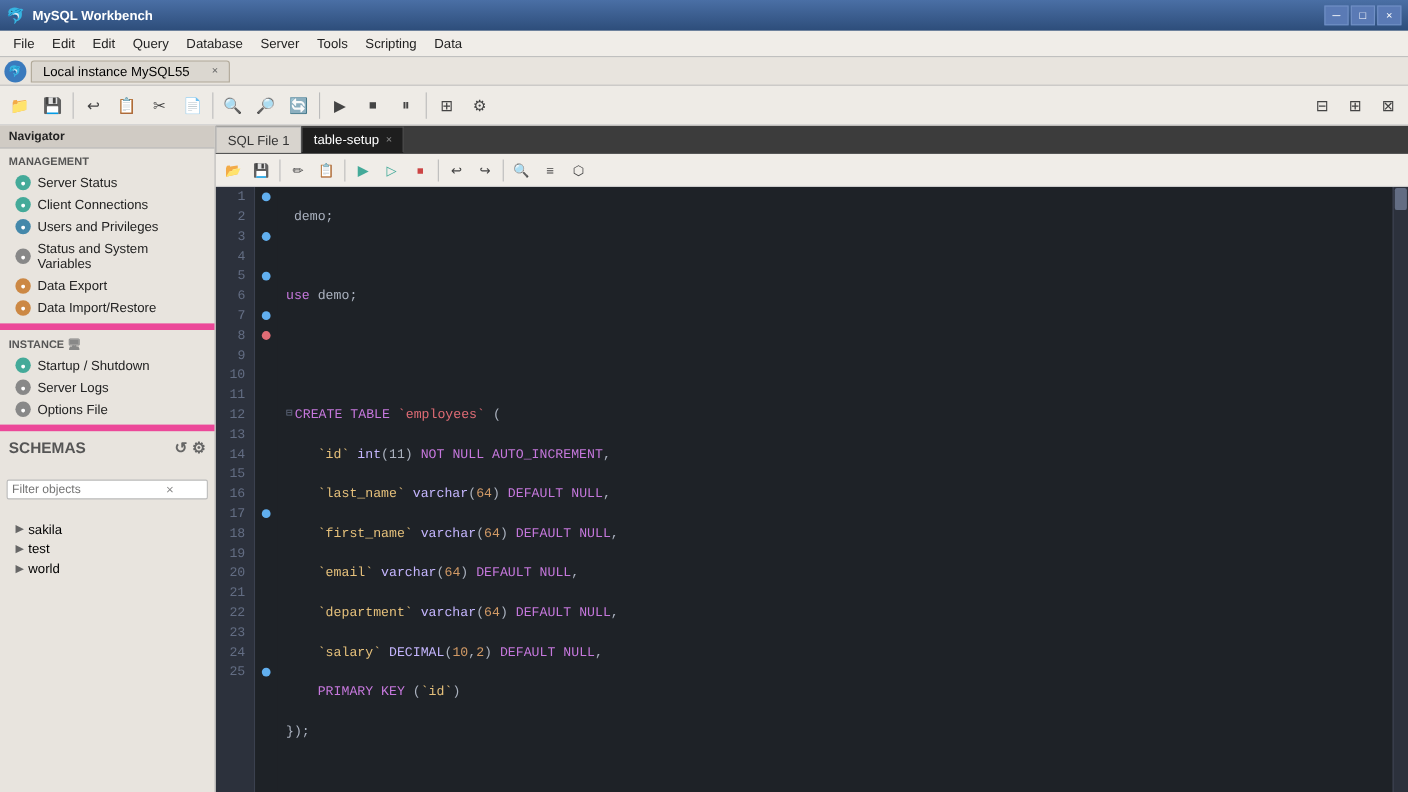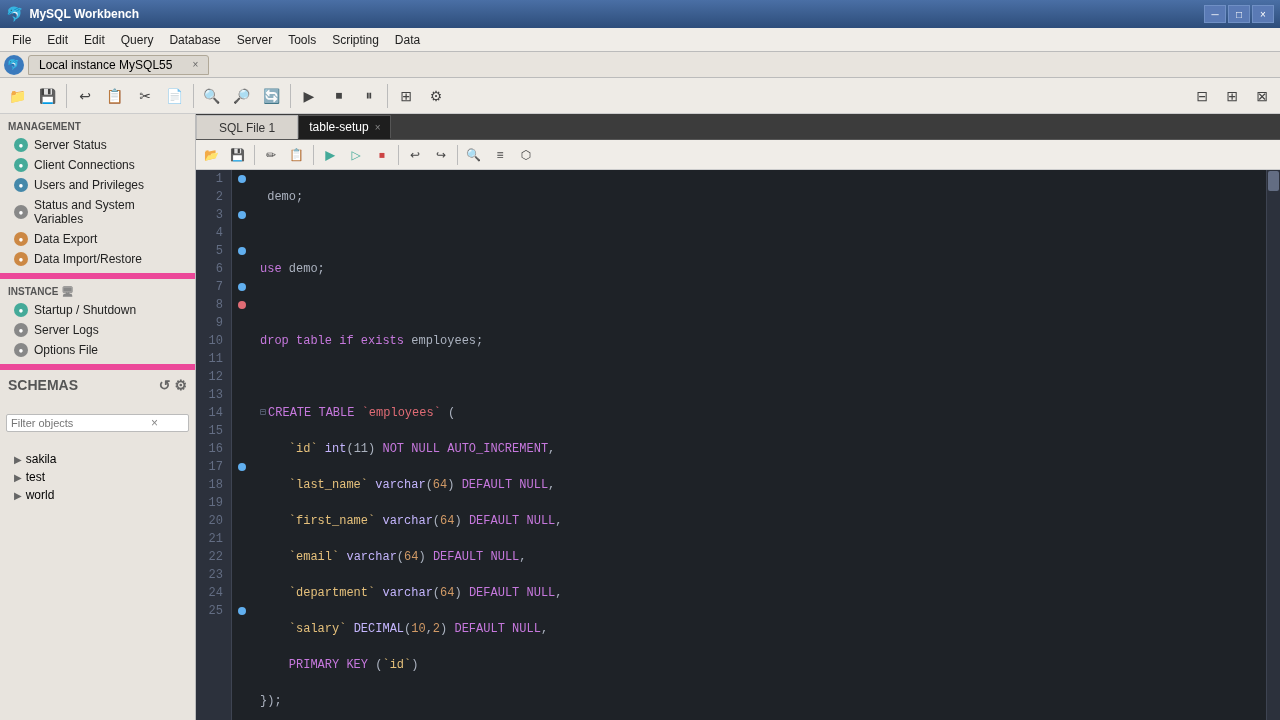--- a/index.html
+++ b/index.html
@@ -190,21 +190,21 @@
       cursor: pointer;
       display: flex; align-items: center; gap: 6px;
       height: 24px;
     }
     .editor-tab.active { background: #1e1e1e; color: #fff; border-bottom: 1px solid #1e1e1e; }
     .editor-tab .tab-close { font-size: 10px; color: #888; }
     .sql-file-tab {
       background: #d8d4ce;
       border: 1px solid #bbb;
       border-bottom: none;
-      padding: 3px 22px;
+      padding: 3px 10px;
       font-size: 12px;
       color: #333;
       cursor: pointer;
       display: flex; align-items: center; gap: 6px;
       height: 24px;
     }
 
     
     .editor-toolbar {
       background: #f0ede8;
@@ -345,20 +345,23 @@
   <div style="margin-left: auto; display: flex; gap: 2px;">
     <button class="tb-btn">⊟</button>
     <button class="tb-btn">⊞</button>
     <button class="tb-btn">⊠</button>
   </div>
 </div>
 
 <div class="main-content">
 
   <div class="sidebar">
+    <div class="sidebar-header">
+      <span>Navigator</span>
+    </div>
 
     <div class="sidebar-section">
       <div class="sidebar-section-title">MANAGEMENT</div>
       <div class="sidebar-item">
         <div class="si-icon green">●</div>
         <span>Server Status</span>
       </div>
       <div class="sidebar-item">
         <div class="si-icon green">●</div>
         <span>Client Connections</span>
@@ -526,21 +529,20 @@
             <div style="height:18px;"></div>
           <div style="height:18px; display:flex; align-items:center; justify-content:center;">
               <span style="width:8px;height:8px;border-radius:50%;background:#61afef;display:inline-block;"></span>
             </div>
         </div>
         <div class="code-lines">
 <div class="code-line"><span class="plain"> demo;</span></div>
 <div class="code-line">&nbsp;</div>
 <div class="code-line"><span class="kw">use</span><span class="plain"> demo;</span></div>
 <div class="code-line">&nbsp;</div>
-<div class="code-line"><span class="kw">drop table if exists</span><span class="plain"> employees;</span></div>
 <div class="code-line">&nbsp;</div>
 <div class="code-line"><span style="color:#636d83;font-size:10px;margin-right:2px;">⊟</span><span class="kw">CREATE TABLE</span><span class="plain"> </span><span class="tbl">`employees`</span><span class="plain"> (</span></div>
 <div class="code-line"><span class="plain">&nbsp;&nbsp;&nbsp;&nbsp;</span><span class="col">`id`</span><span class="plain"> </span><span class="kw2">int</span><span class="plain">(11) </span><span class="kw">NOT NULL AUTO_INCREMENT</span><span class="plain">,</span></div>
 <div class="code-line"><span class="plain">&nbsp;&nbsp;&nbsp;&nbsp;</span><span class="col">`last_name`</span><span class="plain"> </span><span class="kw2">varchar</span><span class="plain">(</span><span class="num">64</span><span class="plain">) </span><span class="kw">DEFAULT NULL</span><span class="plain">,</span></div>
 <div class="code-line"><span class="plain">&nbsp;&nbsp;&nbsp;&nbsp;</span><span class="col">`first_name`</span><span class="plain"> </span><span class="kw2">varchar</span><span class="plain">(</span><span class="num">64</span><span class="plain">) </span><span class="kw">DEFAULT NULL</span><span class="plain">,</span></div>
 <div class="code-line"><span class="plain">&nbsp;&nbsp;&nbsp;&nbsp;</span><span class="col">`email`</span><span class="plain"> </span><span class="kw2">varchar</span><span class="plain">(</span><span class="num">64</span><span class="plain">) </span><span class="kw">DEFAULT NULL</span><span class="plain">,</span></div>
 <div class="code-line"><span class="plain">&nbsp;&nbsp;&nbsp;&nbsp;</span><span class="col">`department`</span><span class="plain"> </span><span class="kw2">varchar</span><span class="plain">(</span><span class="num">64</span><span class="plain">) </span><span class="kw">DEFAULT NULL</span><span class="plain">,</span></div>
 <div class="code-line"><span class="plain">&nbsp;&nbsp;&nbsp;&nbsp;</span><span class="col">`salary`</span><span class="plain"> </span><span class="kw2">DECIMAL</span><span class="plain">(</span><span class="num">10</span><span class="plain">,</span><span class="num">2</span><span class="plain">) </span><span class="kw">DEFAULT NULL</span><span class="plain">,</span></div>
 <div class="code-line"><span class="plain">&nbsp;&nbsp;&nbsp;&nbsp;</span><span class="kw">PRIMARY KEY</span><span class="plain"> (</span><span class="col">`id`</span><span class="plain">)</span></div>
 <div class="code-line"><span class="plain">});</span></div>

